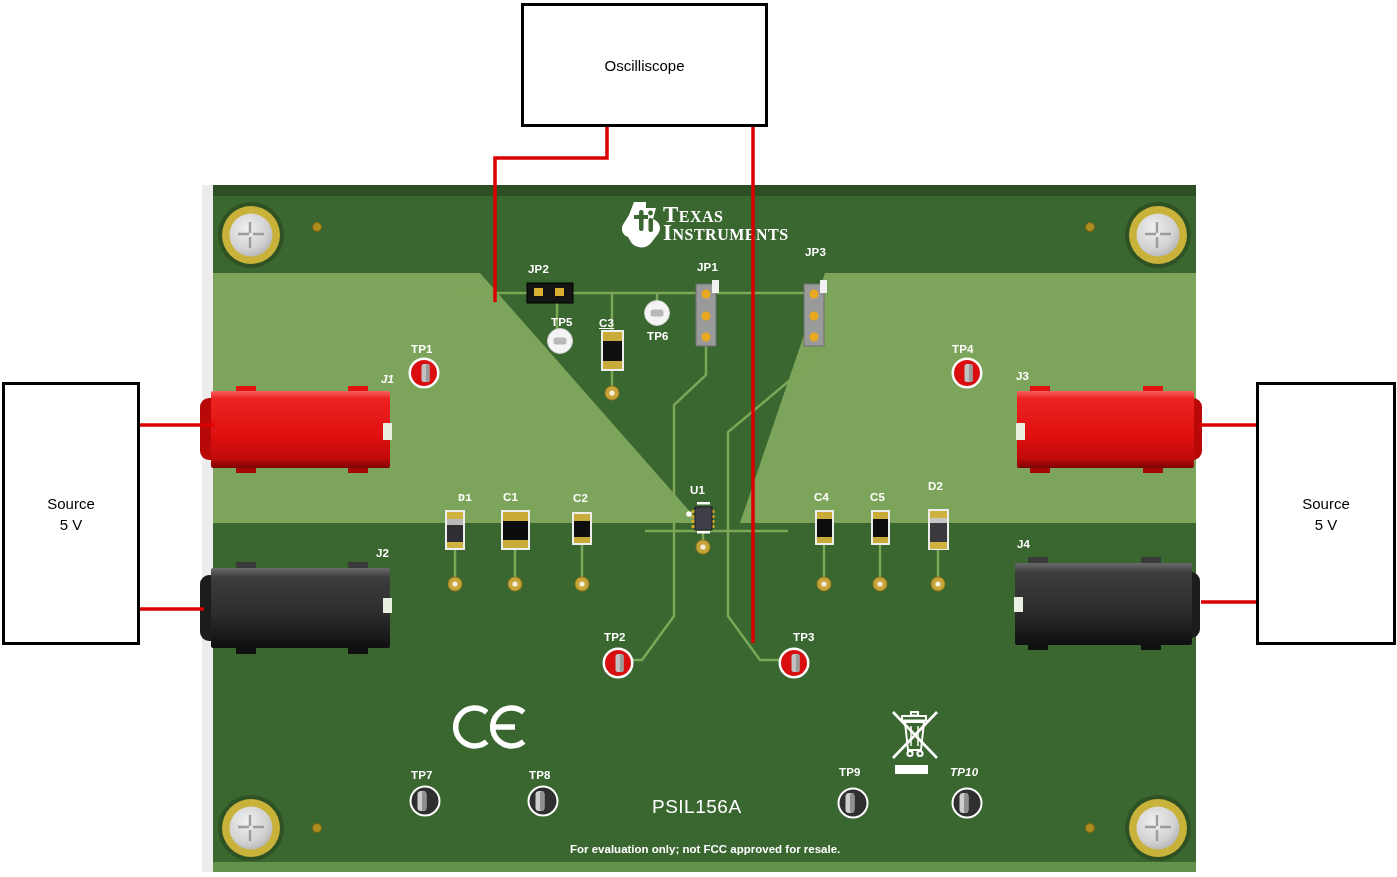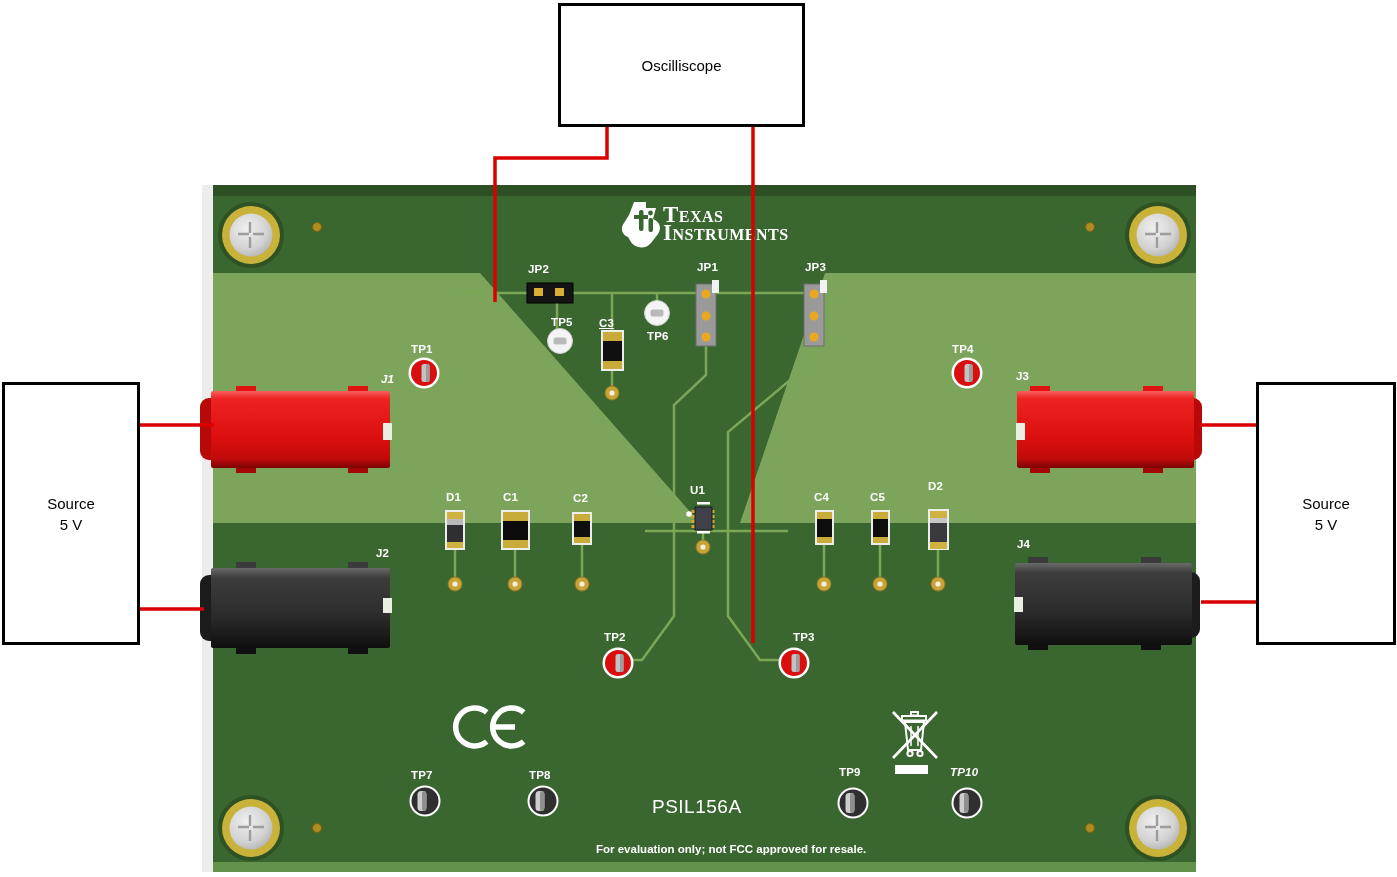--- a/index.html
+++ b/index.html
@@ -5,21 +5,21 @@
   html,body{margin:0;padding:0;background:#fff;}
   #stage{position:relative;width:1397px;height:877px;background:#fff;overflow:hidden;
          font-family:"Liberation Sans",sans-serif;}
   svg{position:absolute;left:0;top:0;}
   #boardLayer{z-index:1;}
   .lbl{position:absolute;z-index:20;color:#fff;font:bold 11.5px "Liberation Sans",sans-serif;
        letter-spacing:.2px;white-space:nowrap;}
   .brand{position:absolute;z-index:20;color:#fff;font-family:"Liberation Serif",serif;
          font-weight:bold;font-variant:small-caps;font-size:23px;line-height:18px;letter-spacing:.5px;}
   .model{position:absolute;z-index:20;color:#fff;font:19px "Liberation Sans",sans-serif;letter-spacing:.5px;}
-  .disclaimer{position:absolute;z-index:20;color:#fff;font:bold 11.5px "Liberation Sans",sans-serif;margin-left:26px;}
+  .disclaimer{position:absolute;z-index:20;color:#fff;font:bold 11.5px "Liberation Sans",sans-serif;}
   #wireLayer{z-index:50;pointer-events:none;}
   .annotBox{position:absolute;z-index:60;background:#fff;border:3px solid #000;
             display:flex;flex-direction:column;align-items:center;justify-content:center;
             color:#000;font:15px "Liberation Sans",sans-serif;text-align:center;line-height:21px;}
 </style>
 </head>
 <body>
 
 <div id="stage">
 
@@ -298,29 +298,29 @@
     </g>
   </svg>
 
   <div class="brand" style="left:663px;top:206px;">
     <div>Texas</div>
     <div>Instruments</div>
   </div>
 
   <div class="lbl" style="left:528px;top:263px;">JP2</div>
   <div class="lbl" style="left:697px;top:261px;">JP1</div>
-  <div class="lbl" style="left:805px;top:261px;">JP3</div>
+  <div class="lbl" style="left:805px;top:246px;">JP3</div>
   <div class="lbl" style="left:551px;top:316px;">TP5</div>
   <div class="lbl" style="left:599px;top:317px;text-decoration:underline;">C3</div>
   <div class="lbl" style="left:647px;top:330px;">TP6</div>
   <div class="lbl" style="left:411px;top:343px;">TP1</div>
   <div class="lbl" style="left:952px;top:343px;">TP4</div>
   <div class="lbl" style="left:381px;top:373px;font-style:italic;">J1</div>
   <div class="lbl" style="left:1016px;top:370px;">J3</div>
-  <div class="lbl" style="left:446px;top:491px;">D1</div>
+  <div class="lbl" style="left:458px;top:491px;font-family:Liberation Mono, monospace;">D1</div>
   <div class="lbl" style="left:503px;top:491px;">C1</div>
   <div class="lbl" style="left:573px;top:492px;">C2</div>
   <div class="lbl" style="left:690px;top:484px;">U1</div>
   <div class="lbl" style="left:814px;top:491px;">C4</div>
   <div class="lbl" style="left:870px;top:491px;">C5</div>
   <div class="lbl" style="left:928px;top:480px;">D2</div>
   <div class="lbl" style="left:376px;top:547px;">J2</div>
   <div class="lbl" style="left:1017px;top:538px;">J4</div>
   <div class="lbl" style="left:604px;top:631px;">TP2</div>
   <div class="lbl" style="left:781px;top:631px;margin-left:12px;">TP3</div>
@@ -336,21 +336,21 @@
     <g stroke="#db0000" stroke-width="3.5" fill="none">
       <path d="M607,127 V158 H495 V302"></path>
       <path d="M753,127 V643"></path>
       <path d="M140,425 H214"></path>
       <path d="M140,609 H204"></path>
       <path d="M1199,425 H1256"></path>
       <path d="M1201,602 H1256"></path>
     </g>
   </svg>
 
-  <div class="annotBox" style="left:558px;top:3px;width:241px;height:118px;">
+  <div class="annotBox" style="left:521px;top:3px;width:241px;height:118px;">
     <div>Oscilliscope</div>
   </div>
 
   <div class="annotBox" style="left:2px;top:382px;width:132px;height:257px;">
     <div>Source</div>
     <div>5 V</div>
   </div>
 
   <div class="annotBox" style="left:1256px;top:382px;width:134px;height:257px;">
     <div>Source</div>

